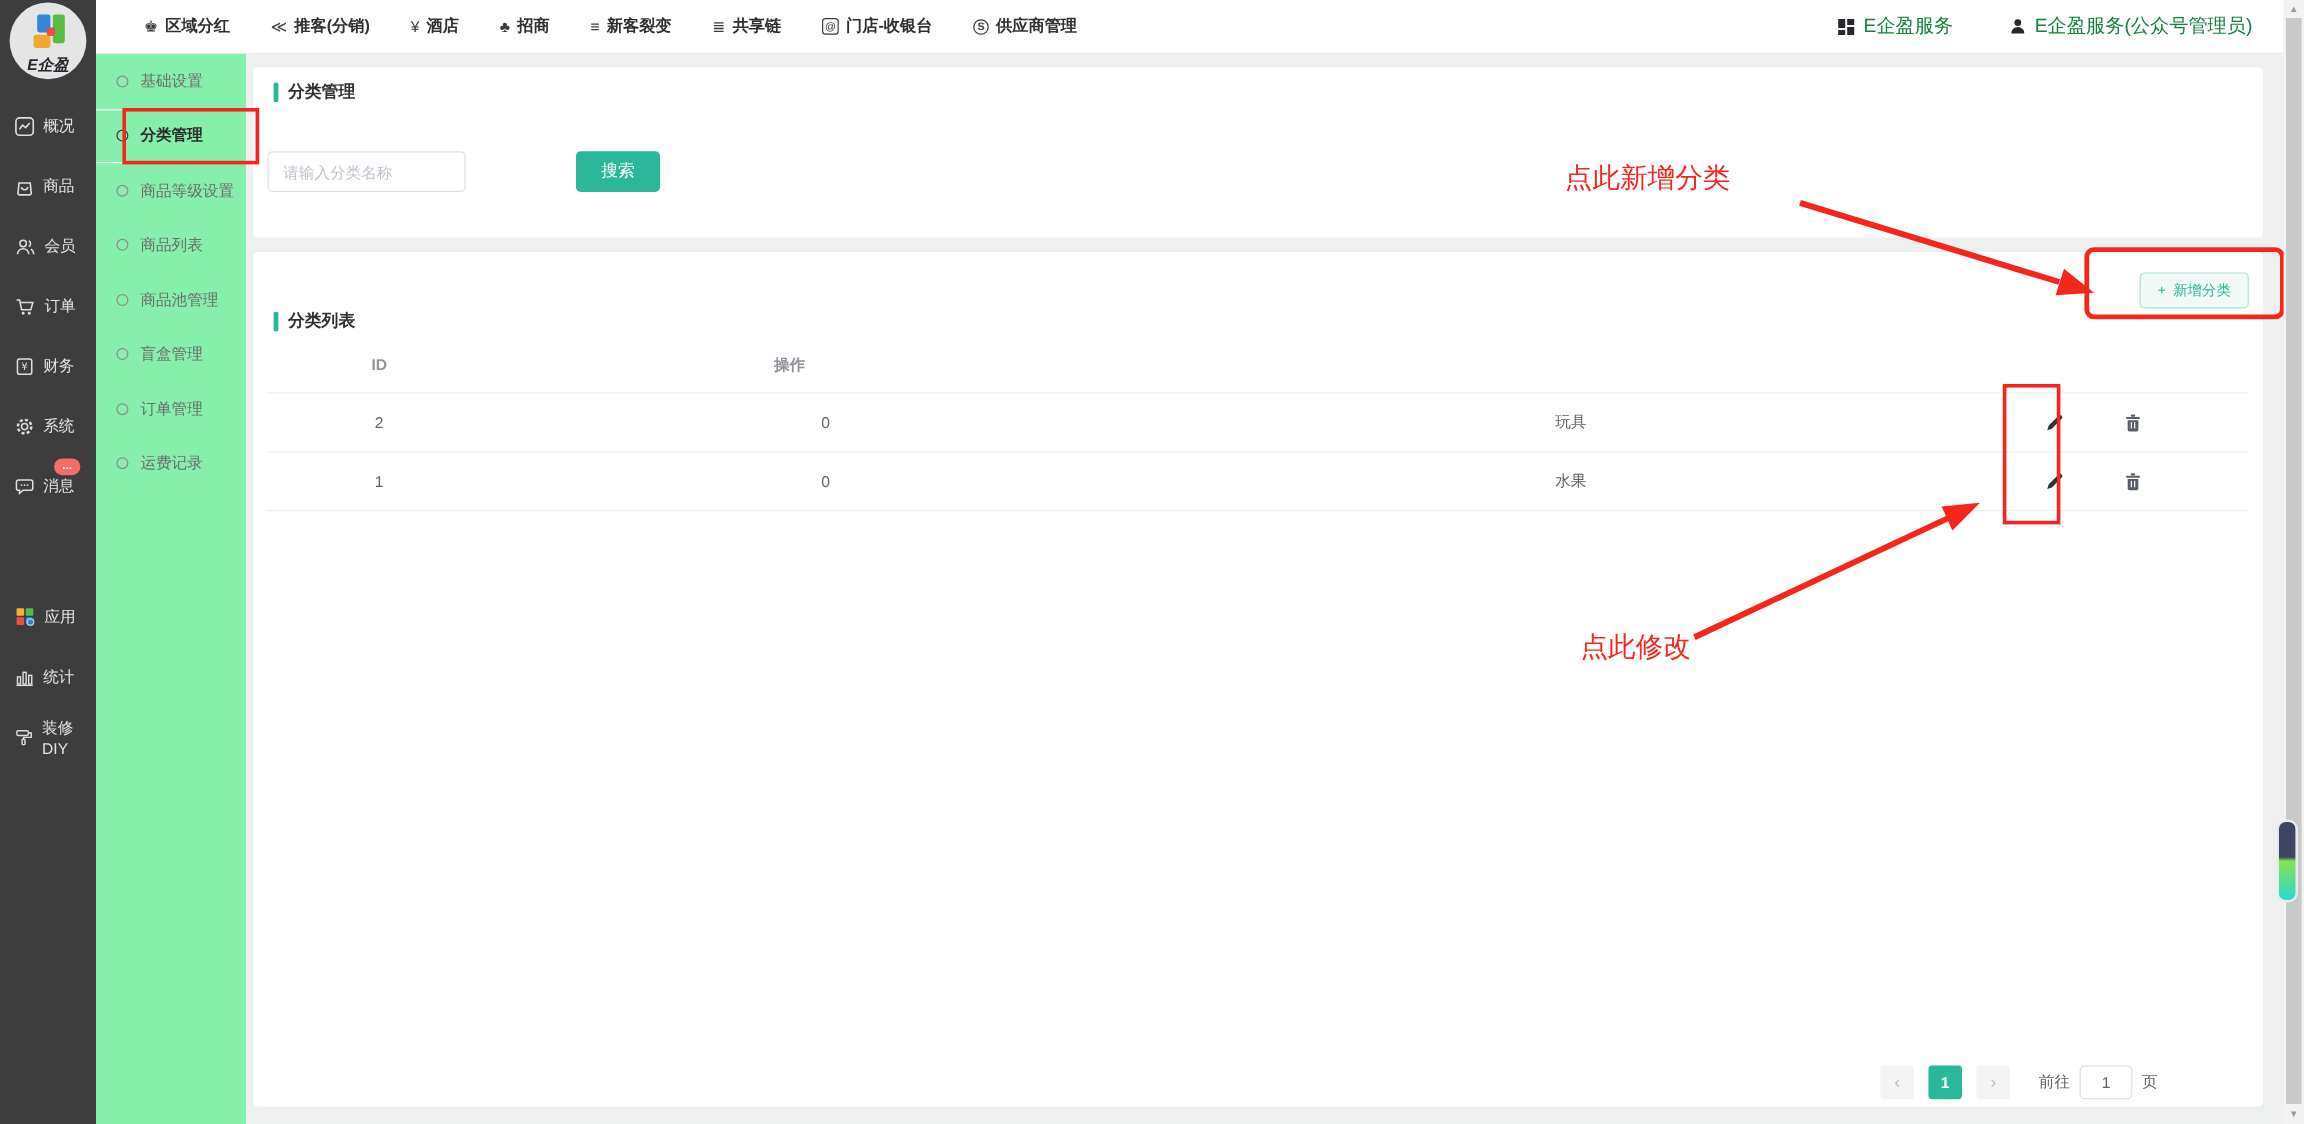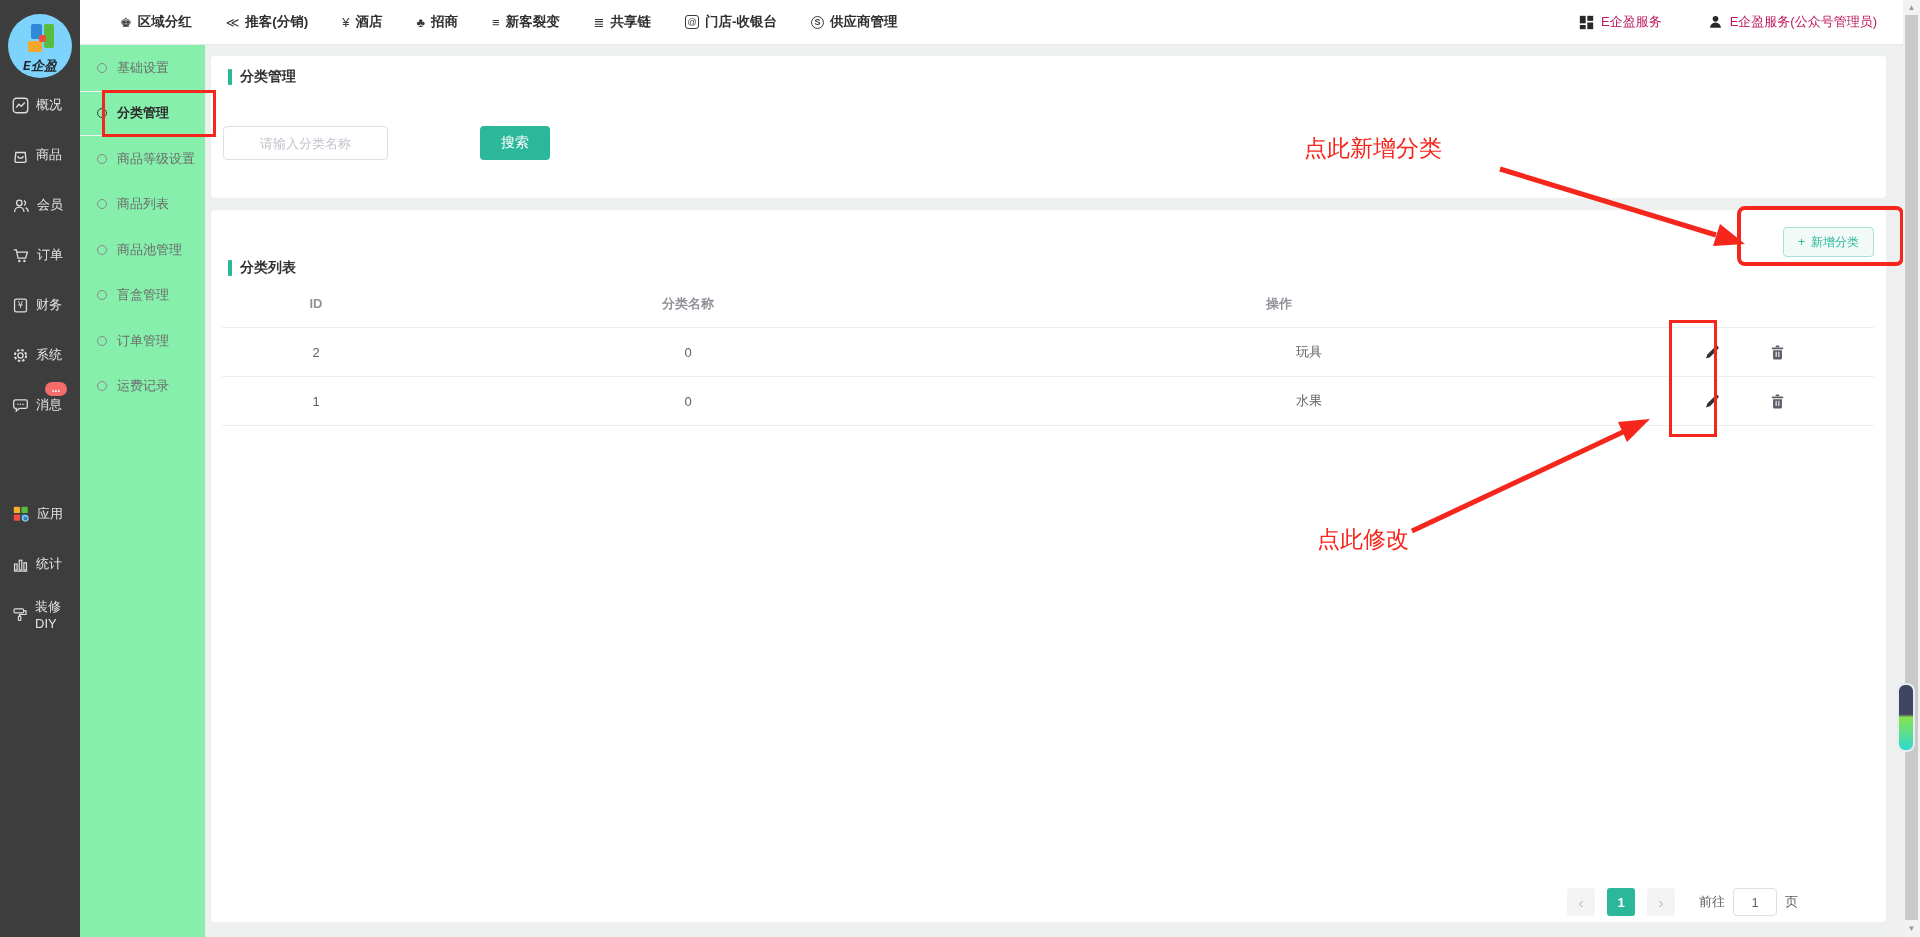--- a/index.html
+++ b/index.html
@@ -11,24 +11,24 @@
   }
   
   .topbar{position:absolute;left:80px;top:0;width:1823px;height:45px;background:#fff;
     border-bottom:1px solid #e9e9e9;display:flex;align-items:center;z-index:5;box-sizing:border-box;}
   .topnav{display:flex;align-items:center;gap:34px;padding-left:40px;}
   .nav-item{display:flex;align-items:center;gap:6px;font-size:13.5px;font-weight:700;color:#303030;cursor:pointer;white-space:nowrap;}
   .nav-ic{font-size:13px;font-weight:400;color:#3a3a3a;line-height:1;}
   .nav-ic.boxed{font-size:9px;border:1.5px solid #3a3a3a;border-radius:3px;width:12px;height:12px;display:inline-flex;align-items:center;justify-content:center;}
   .nav-ic.circ{font-size:9px;font-weight:700;border:1.5px solid #3a3a3a;border-radius:50%;width:11px;height:11px;display:inline-flex;align-items:center;justify-content:center;}
   .topbar-right{margin-left:auto;display:flex;align-items:center;gap:46px;padding-right:26px;}
-  .tr-item{display:flex;align-items:center;gap:7px;font-size:13px;color:#be185d;cursor:pointer;white-space:nowrap;justify-content:flex-end;}
+  .tr-item{display:flex;align-items:center;gap:7px;font-size:16px;color:#15803d;cursor:pointer;white-space:nowrap;justify-content:flex-end;}
   
   .sidebar{position:absolute;left:0;top:0;width:80px;height:937px;background:#3d3d3d;z-index:6;}
-  .logo{position:absolute;left:8px;top:14px;width:64px;height:64px;background:#7dd3fc;border-radius:50%;overflow:hidden;font-family:Liberation Mono, monospace;}
+  .logo{position:absolute;left:8px;top:2px;width:64px;height:64px;background:#e5e5e5;border-radius:50%;overflow:hidden;}
   .lg{position:absolute;border-radius:2px;}
   .logo-text{position:absolute;left:0;right:0;top:43px;text-align:center;font-weight:800;font-style:italic;font-size:13px;color:#23262d;letter-spacing:0;}
   .side-items{position:absolute;top:80px;left:0;width:80px;}
   .side-item{height:50px;display:flex;align-items:center;padding-left:12px;gap:7px;color:#e4e4e4;font-size:13px;cursor:pointer;position:relative;}
   .side-item.push{margin-top:59px;}
   .badge{position:absolute;left:45px;top:2px;background:#f56c6c;color:#fff;border-radius:8px;
     min-width:22px;height:14px;font-size:10px;line-height:10px;display:flex;align-items:center;justify-content:center;font-weight:700;}
   
   .submenu{position:absolute;left:80px;top:45px;width:125px;height:892px;background:#86efac;z-index:4;box-sizing:border-box;}
   .sub-item{height:45.5px;display:flex;align-items:center;padding-left:17px;gap:10px;font-size:13px;color:#6c6c6c;cursor:pointer;box-sizing:border-box;}
@@ -36,21 +36,21 @@
   .sub-item.active{color:#2b2b2b;font-weight:700;border-top:1px solid #f0f0f0;border-bottom:1px solid #f0f0f0;}
   .sub-item.active .bullet{border-color:#3a3a3a;}
   
   .main{position:absolute;left:205px;top:45px;width:1698px;height:892px;background:#eef0f0;}
   .card{position:absolute;left:6px;width:1675px;background:#fff;border-radius:4px;box-sizing:border-box;}
   .card1{top:11px;height:142px;}
   .card2{top:165px;height:712px;}
   .panel-title{position:absolute;left:17px;display:flex;align-items:center;gap:8px;font-size:14px;font-weight:700;color:#303133;}
   .accent-bar{width:4px;height:16px;background:#2bb79a;border-radius:1px;}
   .searchrow{position:absolute;left:12px;top:70px;display:flex;align-items:center;}
-  .search-input{width:165px;height:34px;border:1px solid #dcdfe6;border-radius:4px;padding:0 12px;font-size:13px;color:#606266;outline:none;box-sizing:border-box;background:#fff;font-family:inherit;text-align:center;}
+  .search-input{width:165px;height:34px;border:1px solid #dcdfe6;border-radius:4px;padding:0 12px;font-size:13px;color:#606266;outline:none;box-sizing:border-box;background:#fff;font-family:inherit;}
   .search-input::placeholder{color:#c0c4cc;}
   .btn-search{margin-left:92px;width:70px;height:34px;background:#2bb79a;color:#fff;border:none;border-radius:4px;font-size:14px;cursor:pointer;font-family:inherit;}
   .btn-add{position:absolute;right:12px;top:17px;height:30px;padding:0 14px;display:flex;align-items:center;gap:6px;
     background:#f1faf7;border:1px solid #a9e0d2;border-radius:4px;color:#2bb79a;font-size:12px;cursor:pointer;font-family:inherit;}
   
   .table{position:absolute;left:11px;right:12px;top:70px;}
   .t-row{display:grid;grid-template-columns:188px 510px 686px 1fr;align-items:center;border-bottom:1px solid #ebeef5;gap:23px;}
   .t-head{height:47px;color:#909399;font-size:13px;font-weight:700;}
   .t-body{height:48px;color:#606266;font-size:13px;}
   .t-cell{text-align:center;}
@@ -279,21 +279,20 @@
       <span>分类列表</span>
     </div>
     <button class="btn-add">
       <span>+</span>
       <span>新增分类</span>
     </button>
 
     <div class="table">
       <div class="t-row t-head">
         <div class="t-cell">ID</div>
-        <div class="t-cell">分类名称</div>
         <div class="t-cell op">操作</div>
       </div>
       <div class="t-row t-body">
         <div class="t-cell">2</div>
         <div class="t-cell">0</div>
         <div class="t-cell">玩具</div>
         <div class="t-cell op">
           <button class="icon-btn">
             <svg width="18" height="18" viewBox="0 0 18 18">
               <path d="M3 15.5 l1.3 -3.9 8.2 -8.2 a1.8 1.8 0 0 1 2.6 2.6 l-8.2 8.2 Z" fill="#303133"></path>

